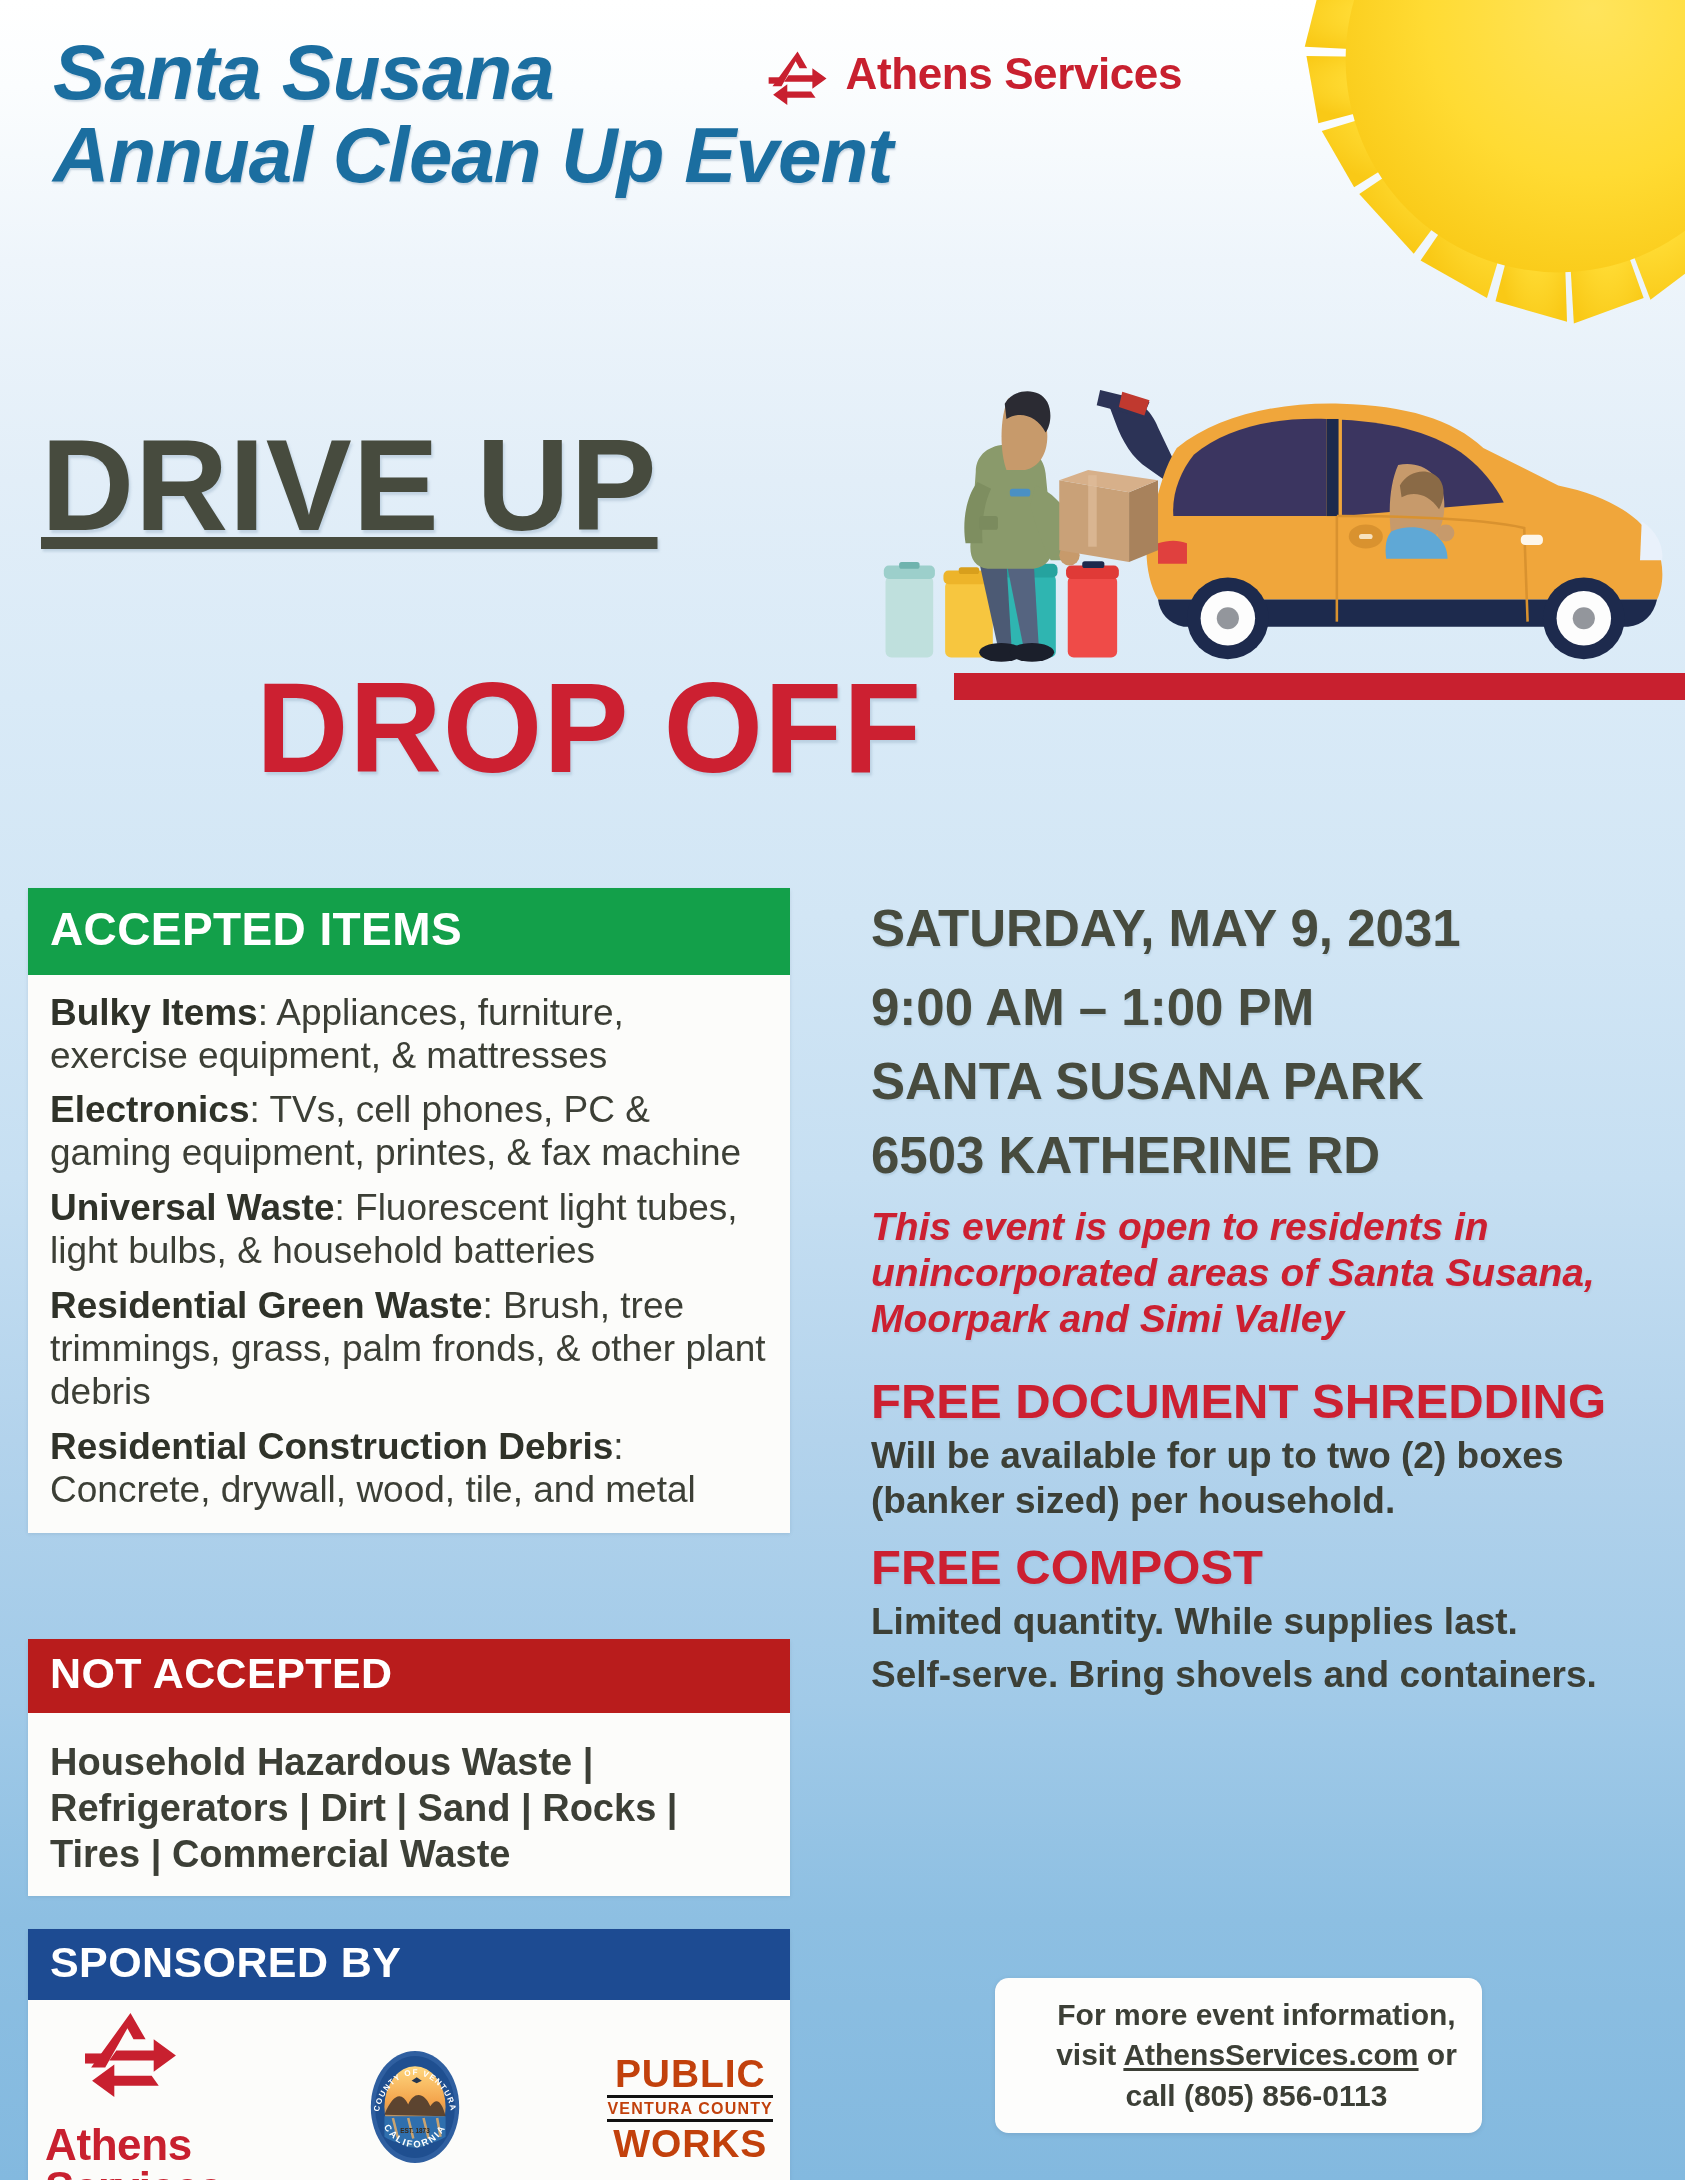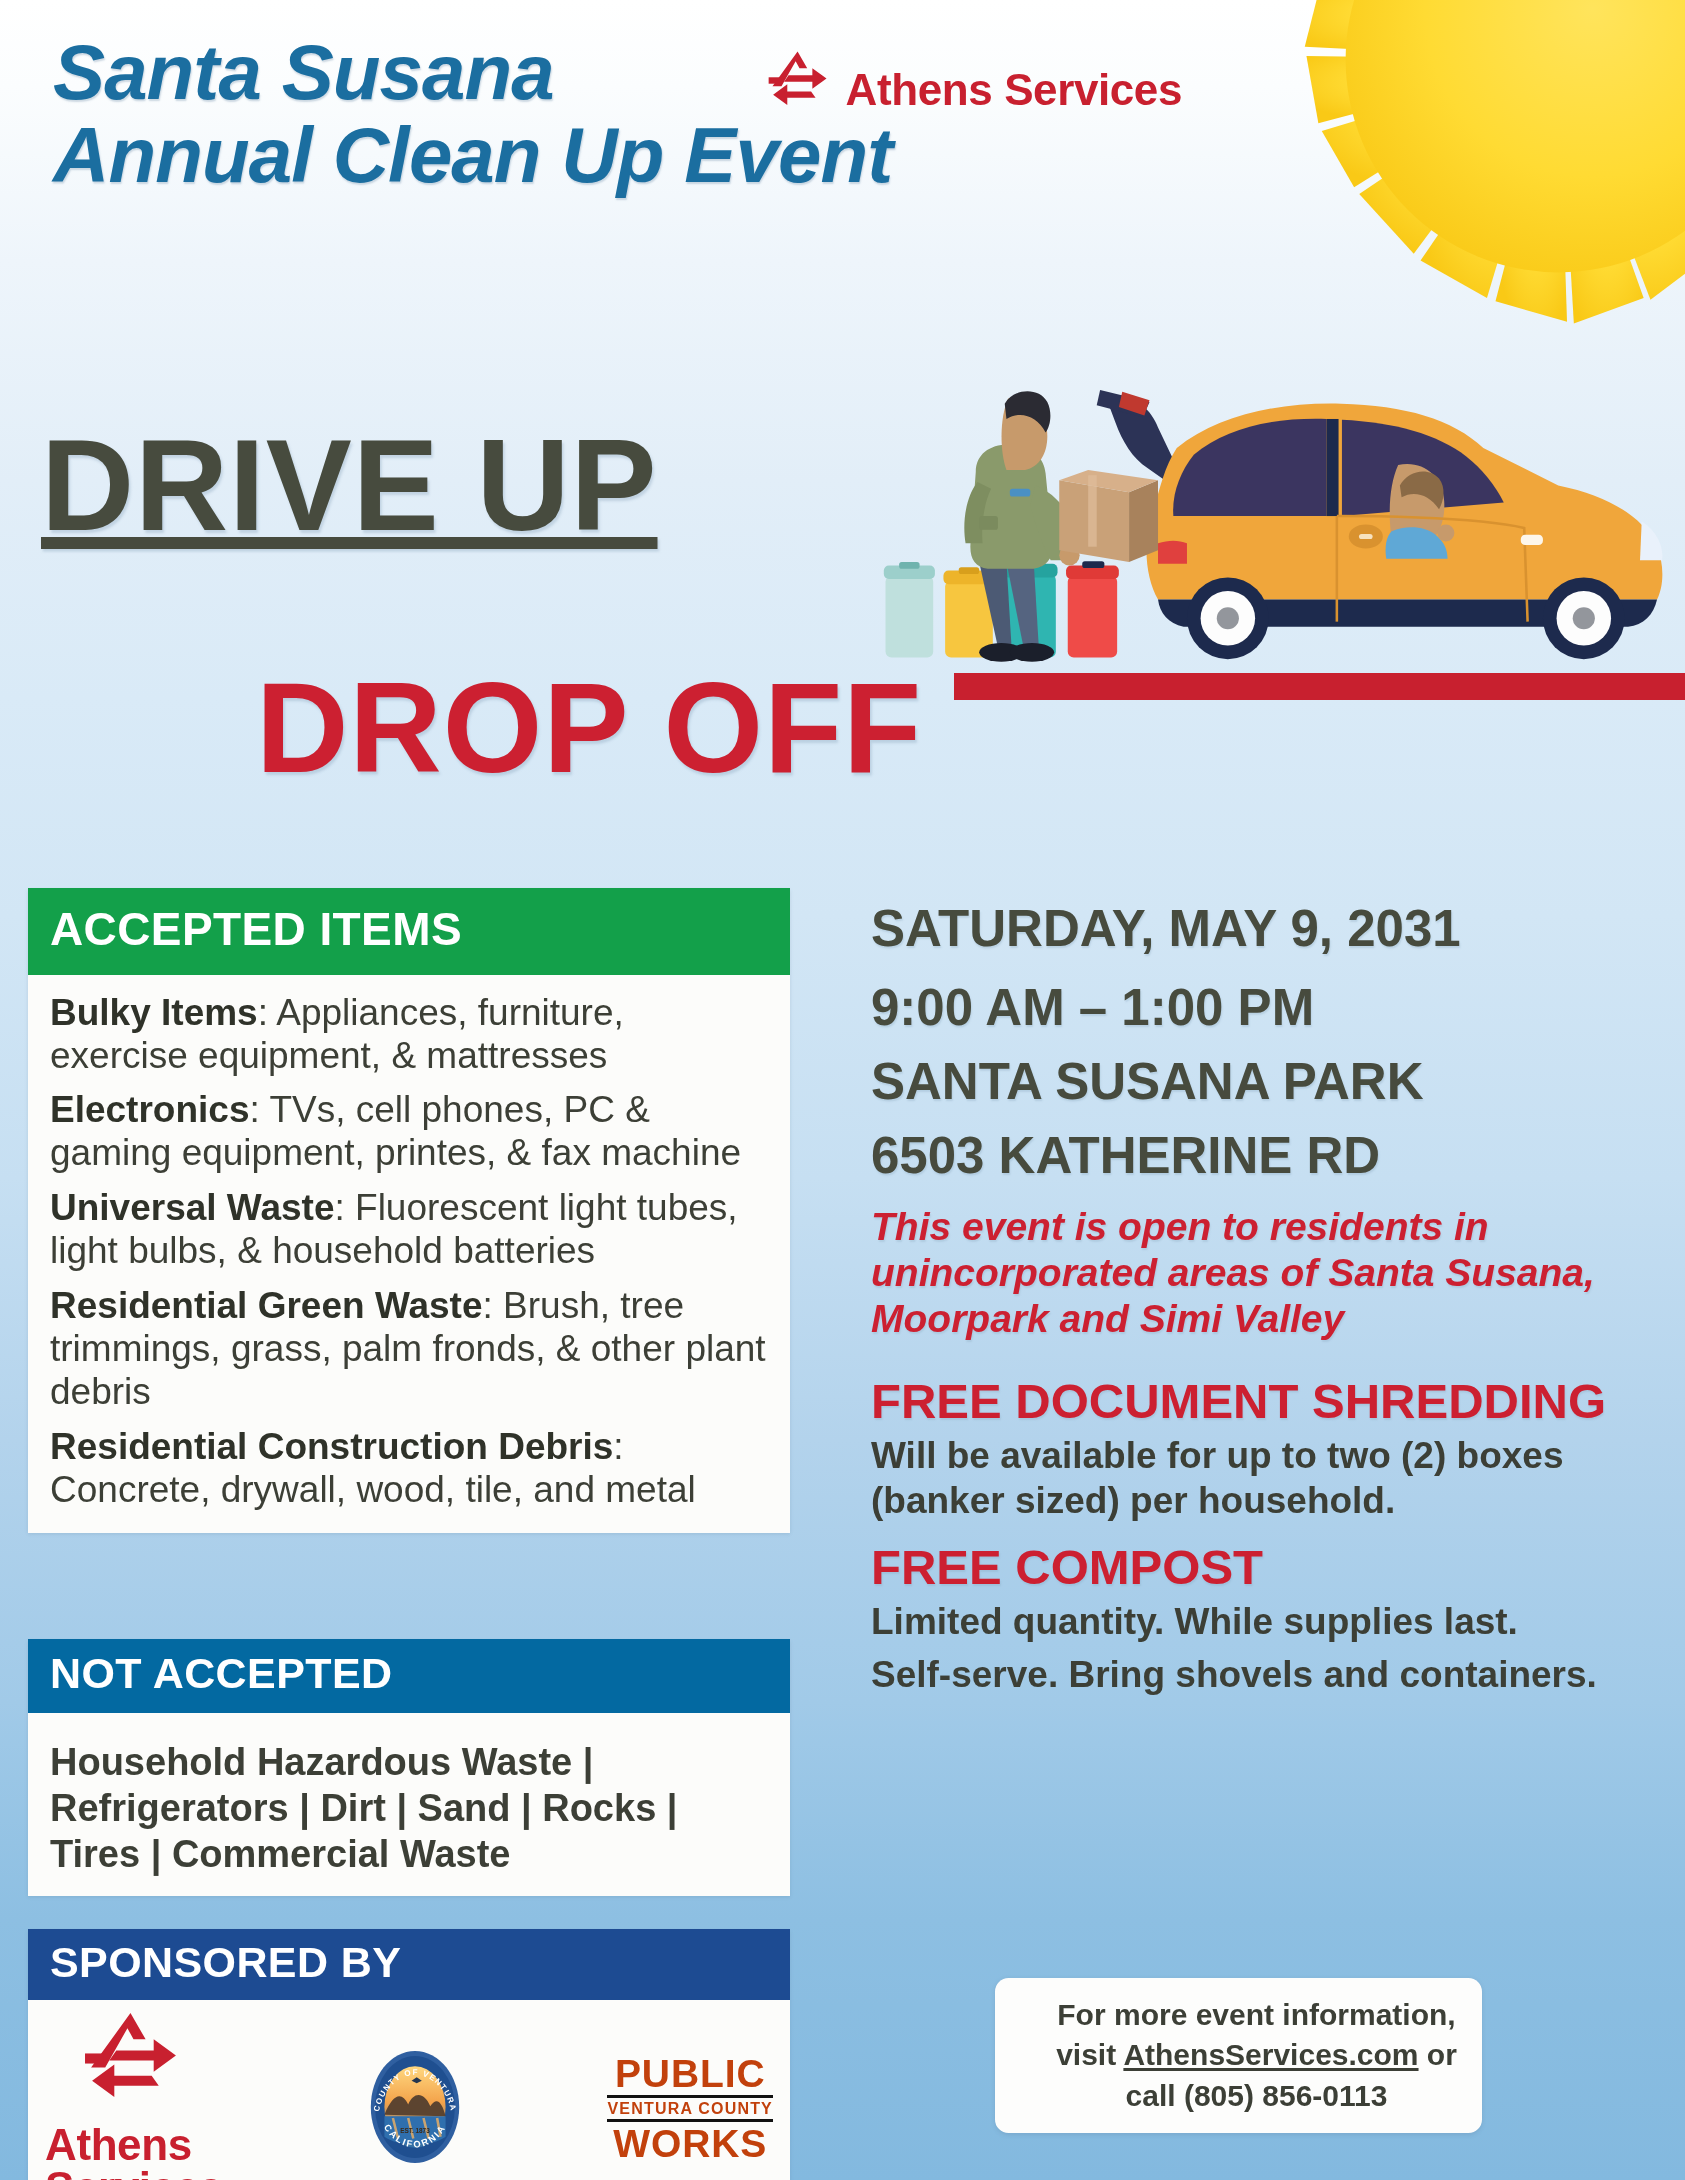--- a/index.html
+++ b/index.html
@@ -26,21 +26,21 @@
   .sun-wrap { position: absolute; top: -213px; right: -145px; width: 545px; height: 545px; pointer-events:none; }
 
   
   .header { position: absolute; top: 31px; left: 53px; width: 1278px; }
   .title-line {
     font-family: "Liberation Sans Narrow", "Liberation Sans", sans-serif;
     font-style: italic; font-weight: 700; font-size: 78px; line-height: 1.06;
     color: #1b6ea0; letter-spacing: -0.9px; white-space: nowrap;
     text-shadow: 0.9px 1.7px 1.7px rgba(120,150,175,.35);
   }
-  .brand-inline { position: absolute; left: 767px; top: 49px; display:flex; align-items:flex-end; gap: 13.6px; }
+  .brand-inline { position: absolute; left: 767px; top: 49px; display:flex; align-items:flex-start; gap: 13.6px; }
   .brand-inline .athens-word {
     color: #c8202f; font-weight: 700; font-size: 44px; letter-spacing: -0.4px;
     font-family: "Liberation Sans", sans-serif;
   }
 
   
   .drive-up {
     position: absolute; left: 41px; top: 421px;
     font-family: "Liberation Sans Narrow", "Liberation Sans", sans-serif;
     font-weight: 700; font-size: 129px; line-height: 1; letter-spacing: 0.9px;
@@ -71,21 +71,21 @@
   #accepted-card .card-body { padding: 17px 22px 19px; }
 
   .item-row {
     font-family: "Liberation Sans Narrow", "Liberation Sans", sans-serif;
     font-size: 37px; line-height: 1.16; color:#3c3f36; margin-bottom: 12px;
   }
   .item-row:last-child { margin-bottom: 2px; }
   .item-row b { font-weight: 700; color:#2f3229; }
 
   #notaccepted-card { left: 28px; top: 1639px; width: 762px; }
-  #notaccepted-card .card-head { background:#0369a1; font-size: 43px; padding: 10.2px 22px 15.3px; }
+  #notaccepted-card .card-head { background:#b91c1c; font-size: 43px; padding: 10.2px 22px 15.3px; }
   #notaccepted-card .card-body { padding: 27px 22px 19px; }
   .na-text {
     font-family: "Liberation Sans Narrow", "Liberation Sans", sans-serif;
     font-weight: 700; font-size: 38px; line-height: 1.2; color:#3c3f36;
   }
 
   #sponsor-card { left: 28px; top: 1929px; width: 762px; }
   #sponsor-card .card-head { background:#1d4b92; font-size: 43px; padding: 8.5px 22px 13.6px; }
   #sponsor-card .card-body { padding: 8.5px 17px 12px; display:flex; align-items:center; justify-content:space-between; gap: 5.1px; }
 

